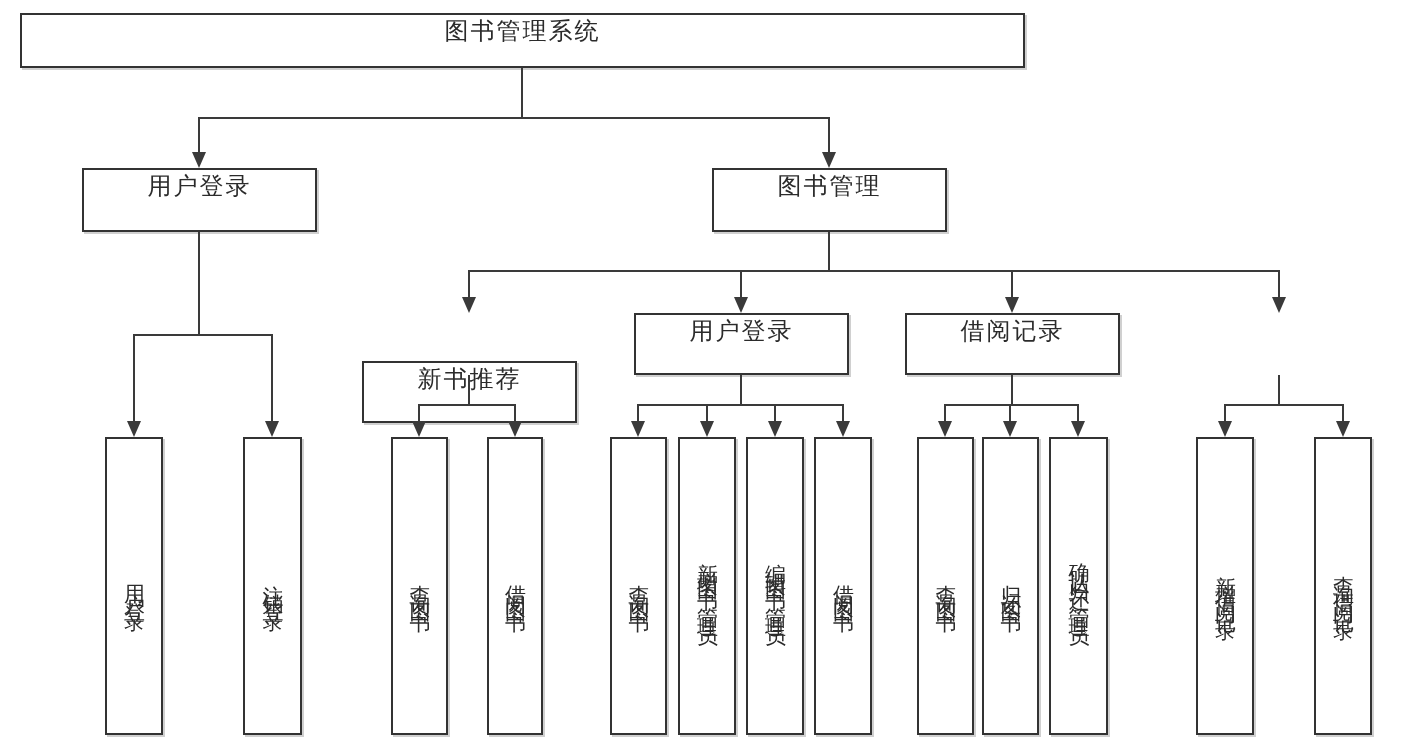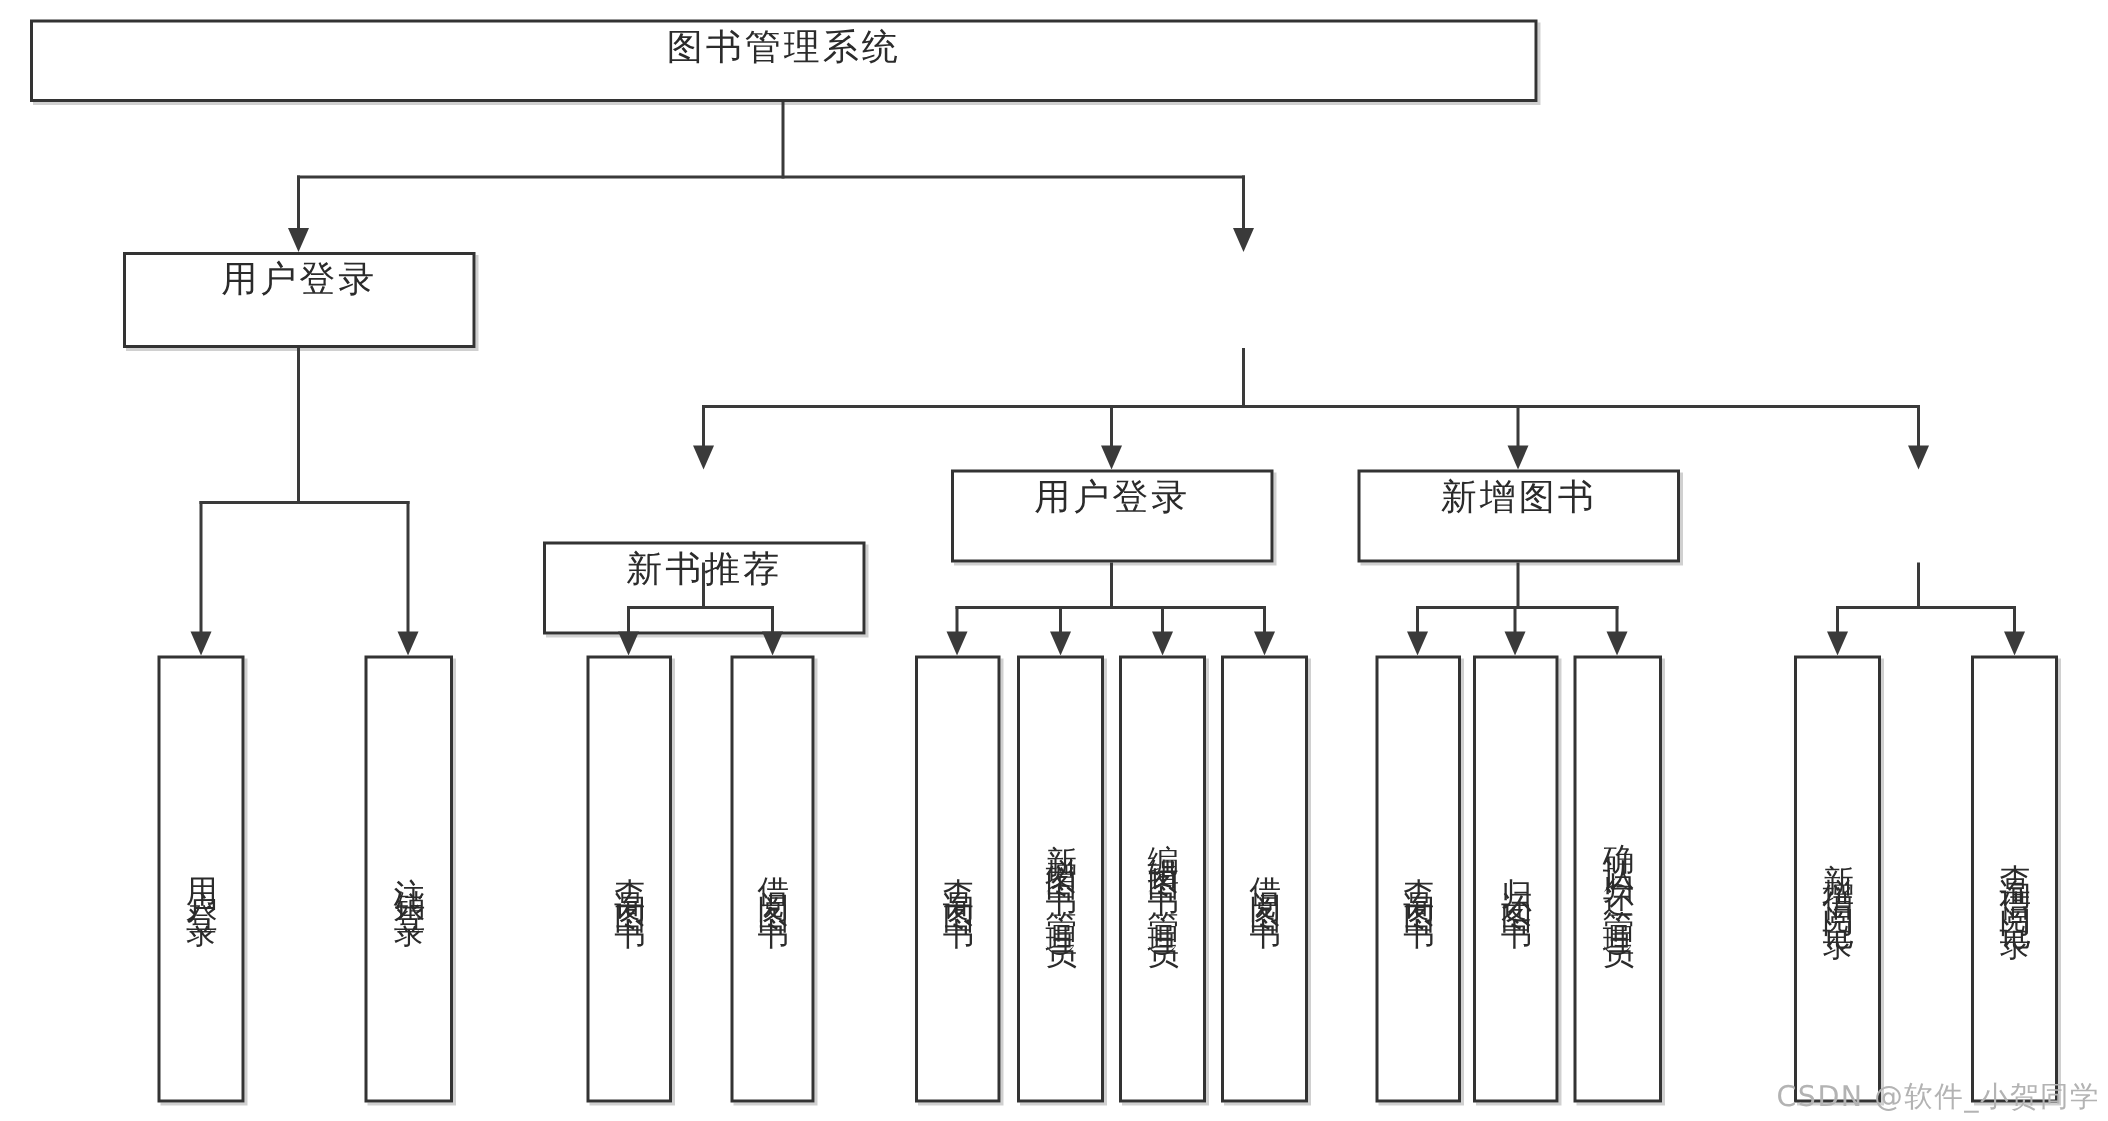--- a/index.html
+++ b/index.html
@@ -71,20 +71,23 @@
   <div class="vl" style="left:521px;top:68px;height:51px;"></div>
   <div class="hl" style="left:198px;top:117px;width:632px;"></div>
   <div class="vl" style="left:198px;top:117px;height:36px;"></div>
   <div class="vl" style="left:828px;top:117px;height:36px;"></div>
   <div class="arrow" style="left:192px;top:152px;"></div>
   <div class="arrow" style="left:822px;top:152px;"></div>
 
   <div class="box" style="left:82px;top:168px;width:235px;height:64px;">
     <span class="hlabel">用户登录</span>
   </div>
+  <div class="box" style="left:712px;top:168px;width:235px;height:64px;">
+    <span class="hlabel">图书管理</span>
+  </div>
 
   <div class="vl" style="left:198px;top:232px;height:104px;"></div>
   <div class="hl" style="left:133px;top:334px;width:140px;"></div>
   <div class="vl" style="left:133px;top:334px;height:88px;"></div>
   <div class="vl" style="left:271px;top:334px;height:88px;"></div>
   <div class="arrow" style="left:127px;top:421px;"></div>
   <div class="arrow" style="left:265px;top:421px;"></div>
 
   <div class="vl" style="left:828px;top:232px;height:40px;"></div>
   <div class="hl" style="left:468px;top:270px;width:812px;"></div>
@@ -97,21 +100,21 @@
   <div class="arrow" style="left:1005px;top:297px;"></div>
   <div class="arrow" style="left:1272px;top:297px;"></div>
 
   <div class="box" style="left:362px;top:313px;width:215px;height:62px;margin-top:48px;">
     <span class="hlabel">新书推荐</span>
   </div>
   <div class="box" style="left:634px;top:313px;width:215px;height:62px;">
     <span class="hlabel">用户登录</span>
   </div>
   <div class="box" style="left:905px;top:313px;width:215px;height:62px;">
-    <span class="hlabel">新增图书</span>
+    <span class="hlabel">借阅记录</span>
   </div>
 
   <div class="vl" style="left:468px;top:375px;height:31px;"></div>
   <div class="hl" style="left:418px;top:404px;width:97px;"></div>
   <div class="vl" style="left:418px;top:404px;height:18px;"></div>
   <div class="vl" style="left:514px;top:404px;height:18px;"></div>
   <div class="arrow" style="left:412px;top:421px;"></div>
   <div class="arrow" style="left:508px;top:421px;"></div>
 
   <div class="vl" style="left:740px;top:375px;height:31px;"></div>
@@ -178,14 +181,13 @@
     <span class="vlabel">确认归还（管理员）</span>
   </div>
 
   <div class="vbox" style="left:1196px;width:58px;">
     <span class="vlabel">新增借阅记录</span>
   </div>
   <div class="vbox" style="left:1314px;width:58px;">
     <span class="vlabel">查询借阅记录</span>
   </div>
 
-  <div class="watermark">CSDN @软件_小贺同学</div>
 </div>
 
 </body></html>

